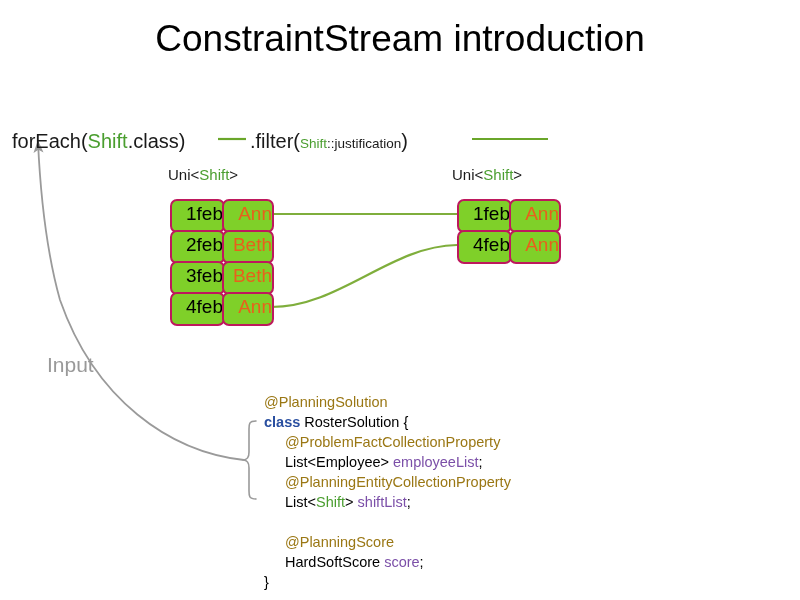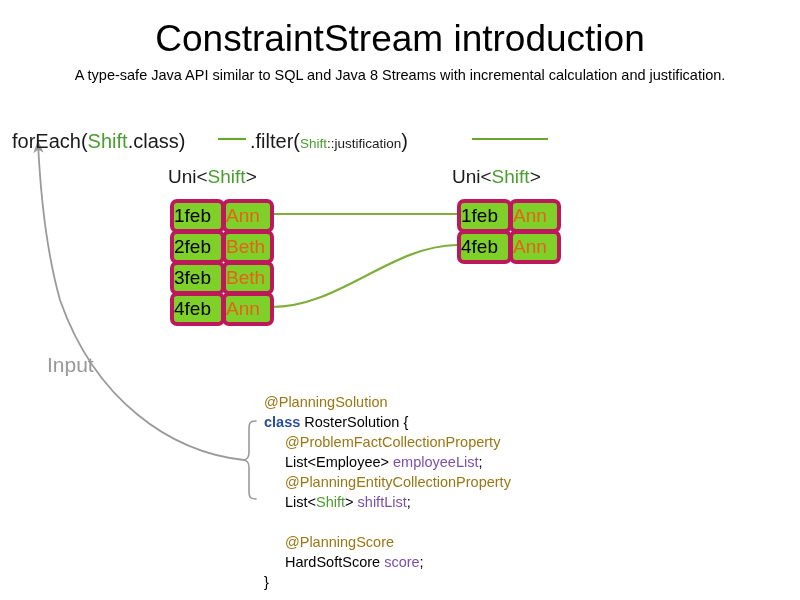--- a/index.html
+++ b/index.html
@@ -60,21 +60,21 @@
     white-space: nowrap;
   }
   .pipeline-foreach { left: 12px; }
   .pipeline-filter  { left: 250px; }
   .grn { color: #4a9e2f; }
   .mono-small { font-size: 13.5px; }
 
   
   .uni-caption {
     position: absolute;
-    font-size: 19px;
+    font-size: 15px;
     color: #1a1a1a;
     white-space: nowrap;
   }
   .uni-left  { left: 168px; top: 166px; }
   .uni-right { left: 452px; top: 166px; }
 
   
   .shift-table {
     position: absolute;
   }
@@ -83,25 +83,25 @@
     height: 30px;
     width: 101px;
     margin-bottom: 1px;
   }
   .cell {
     position: absolute;
     top: 0;
     height: 34px;
     box-sizing: border-box;
     background: #7fd029;
-    border: 4px solid #be185d;
+    border: 2px solid #be185d;
     border-radius: 7px;
     line-height: 25px;
     font-size: 19px;
-    text-align: left;
+    text-align: right;
     overflow: hidden;
   }
   .cell-date {
     left: 0;
     width: 55px;
     color: #000000;
   }
   .cell-name {
     left: 52px;
     width: 52px;
@@ -136,21 +136,20 @@
   .fld  { color: #7b4fa8; }
   .typ-shift { color: #4a9e2f; }
   .ind1 { padding-left: 21px; }
 </style>
 </head>
 <body>
 
 <div id="page">
 
   <div class="title">ConstraintStream introduction</div>
-  <div class="subtitle">A type-safe Java API similar to SQL and Java 8 Streams with incremental calculation and justification.</div>
 
   <svg id="overlay" viewBox="0 0 800 600" xmlns="http://www.w3.org/2000/svg">
     <defs>
       <marker id="arrowhead" markerWidth="9" markerHeight="9" refX="6" refY="3.2" orient="auto" markerUnits="strokeWidth">
         <path d="M0,0.4 L7,3.2 L0,6 L1.7,3.2 Z" fill="#9a9a9a"></path>
       </marker>
     </defs>
 
     <line x1="218" y1="139" x2="246" y2="139" stroke="#6aa62a" stroke-width="2.2"></line>
 

